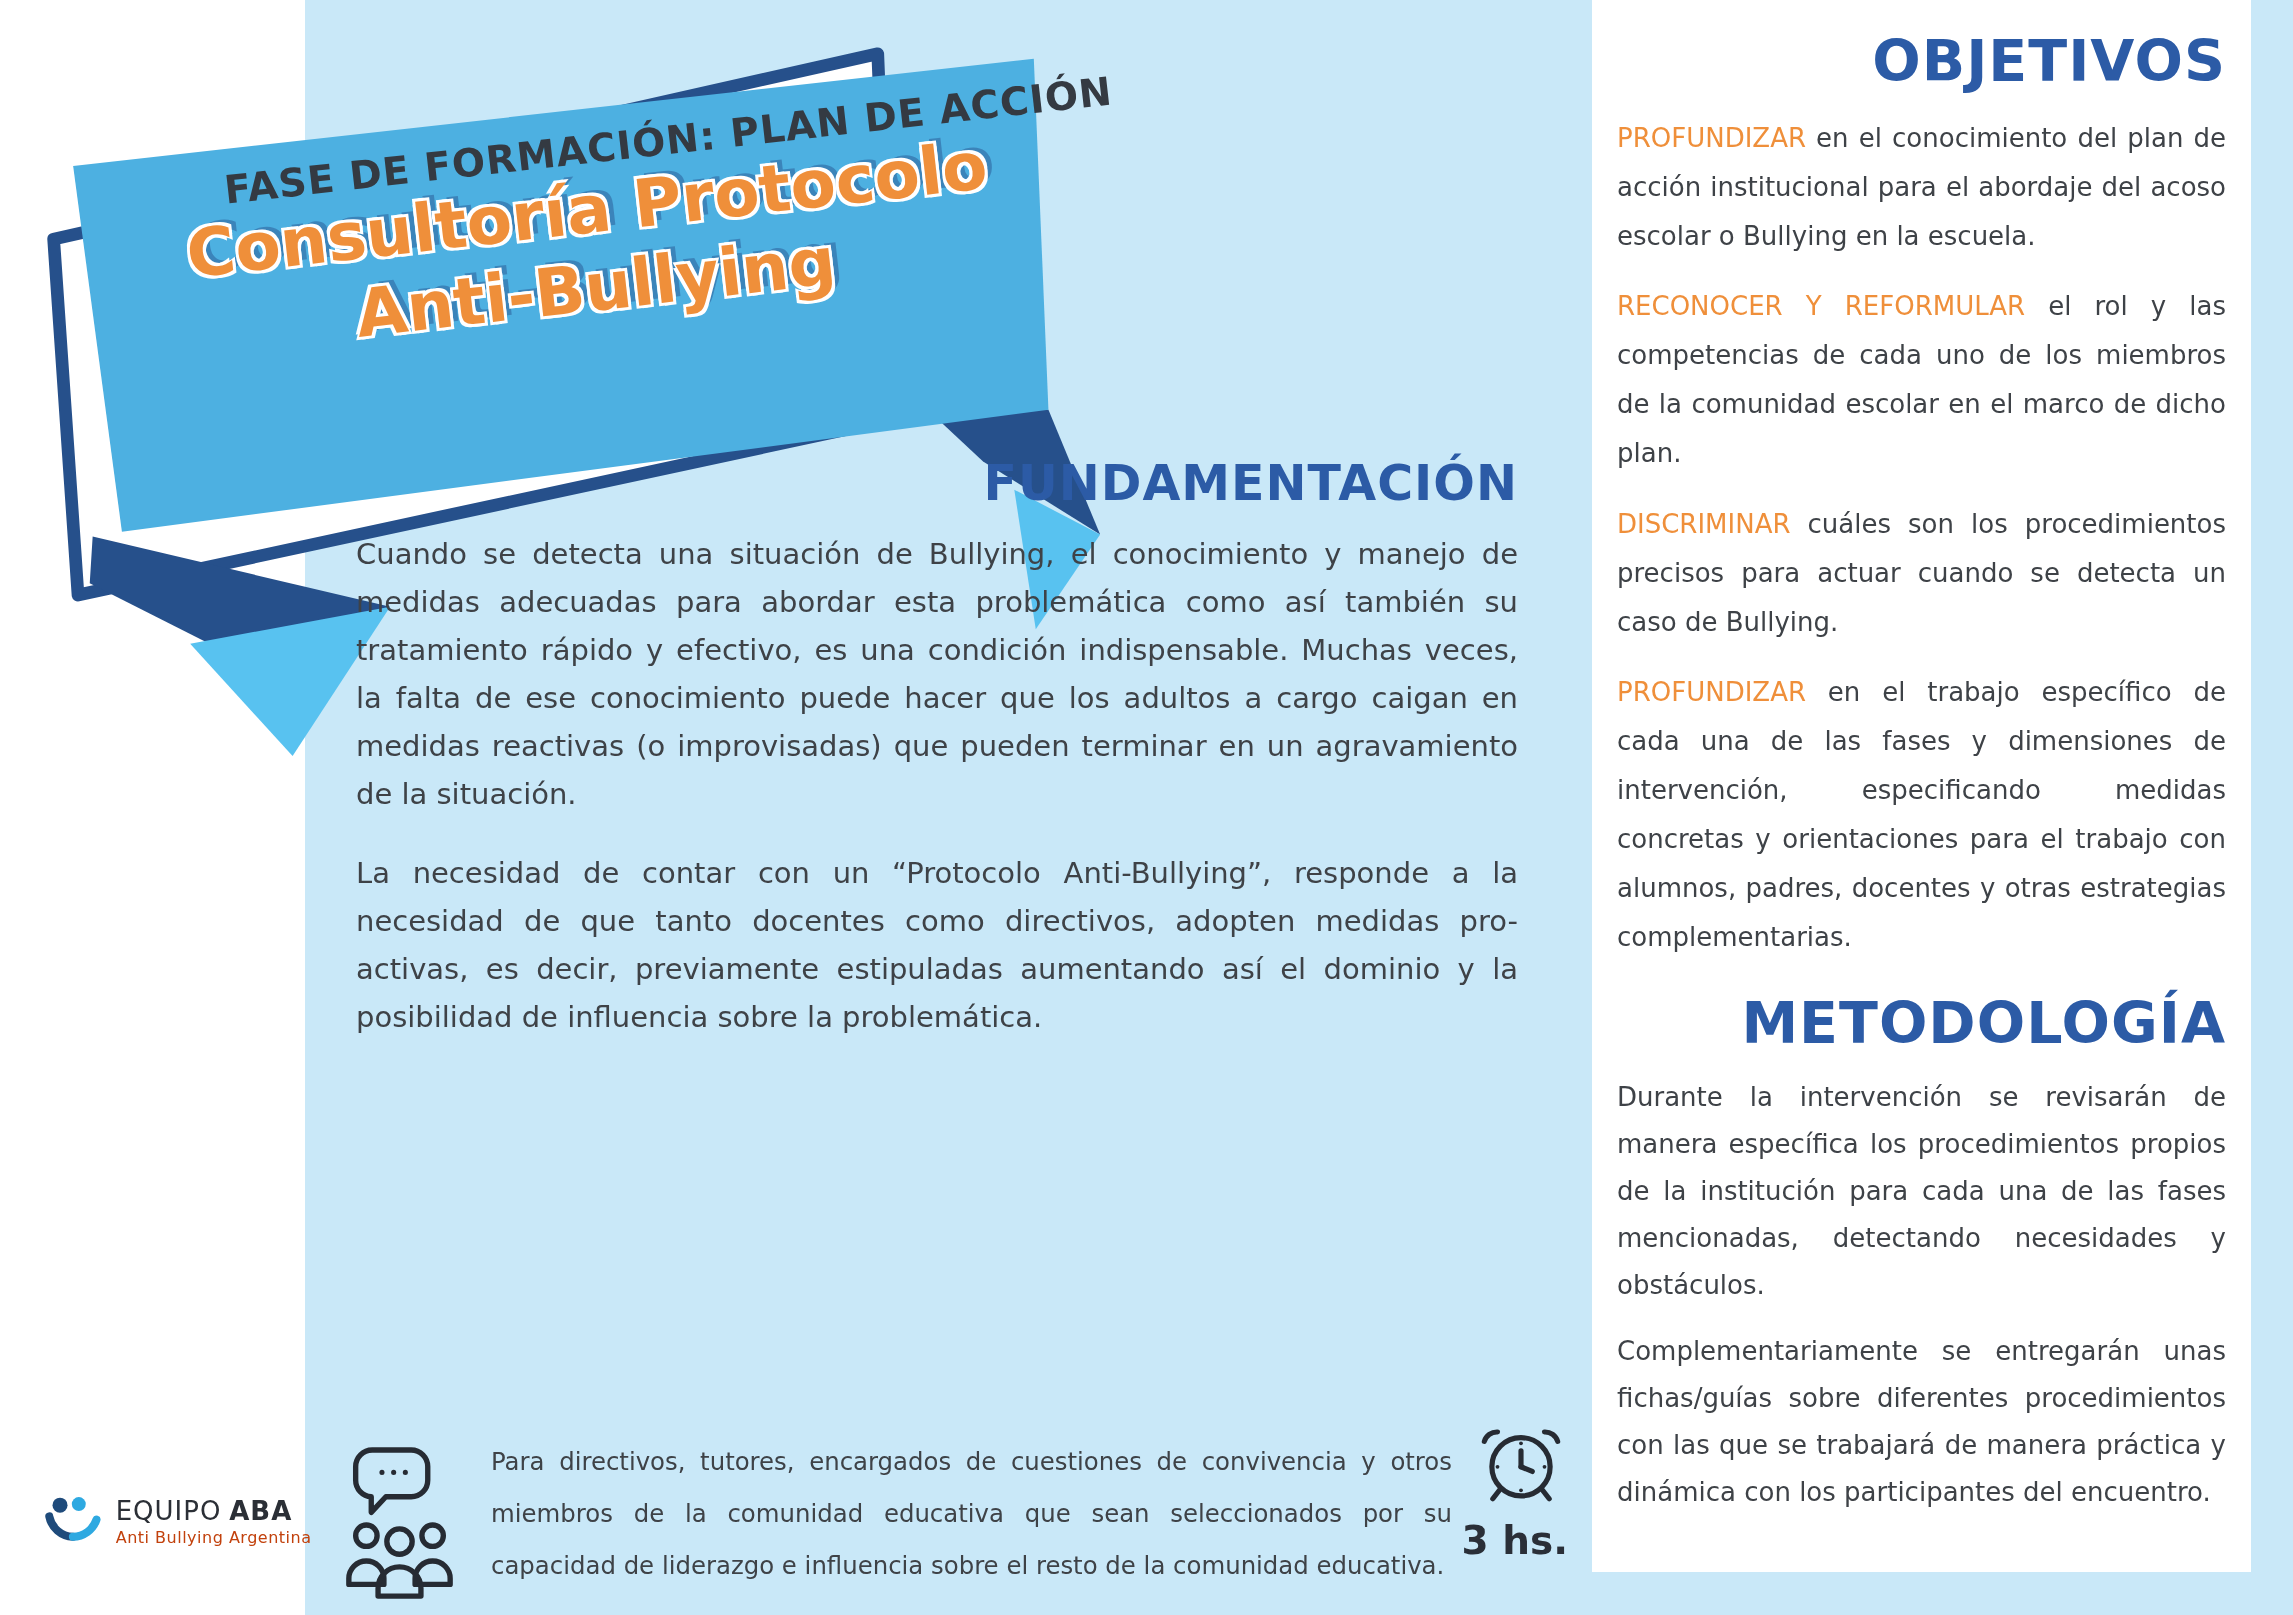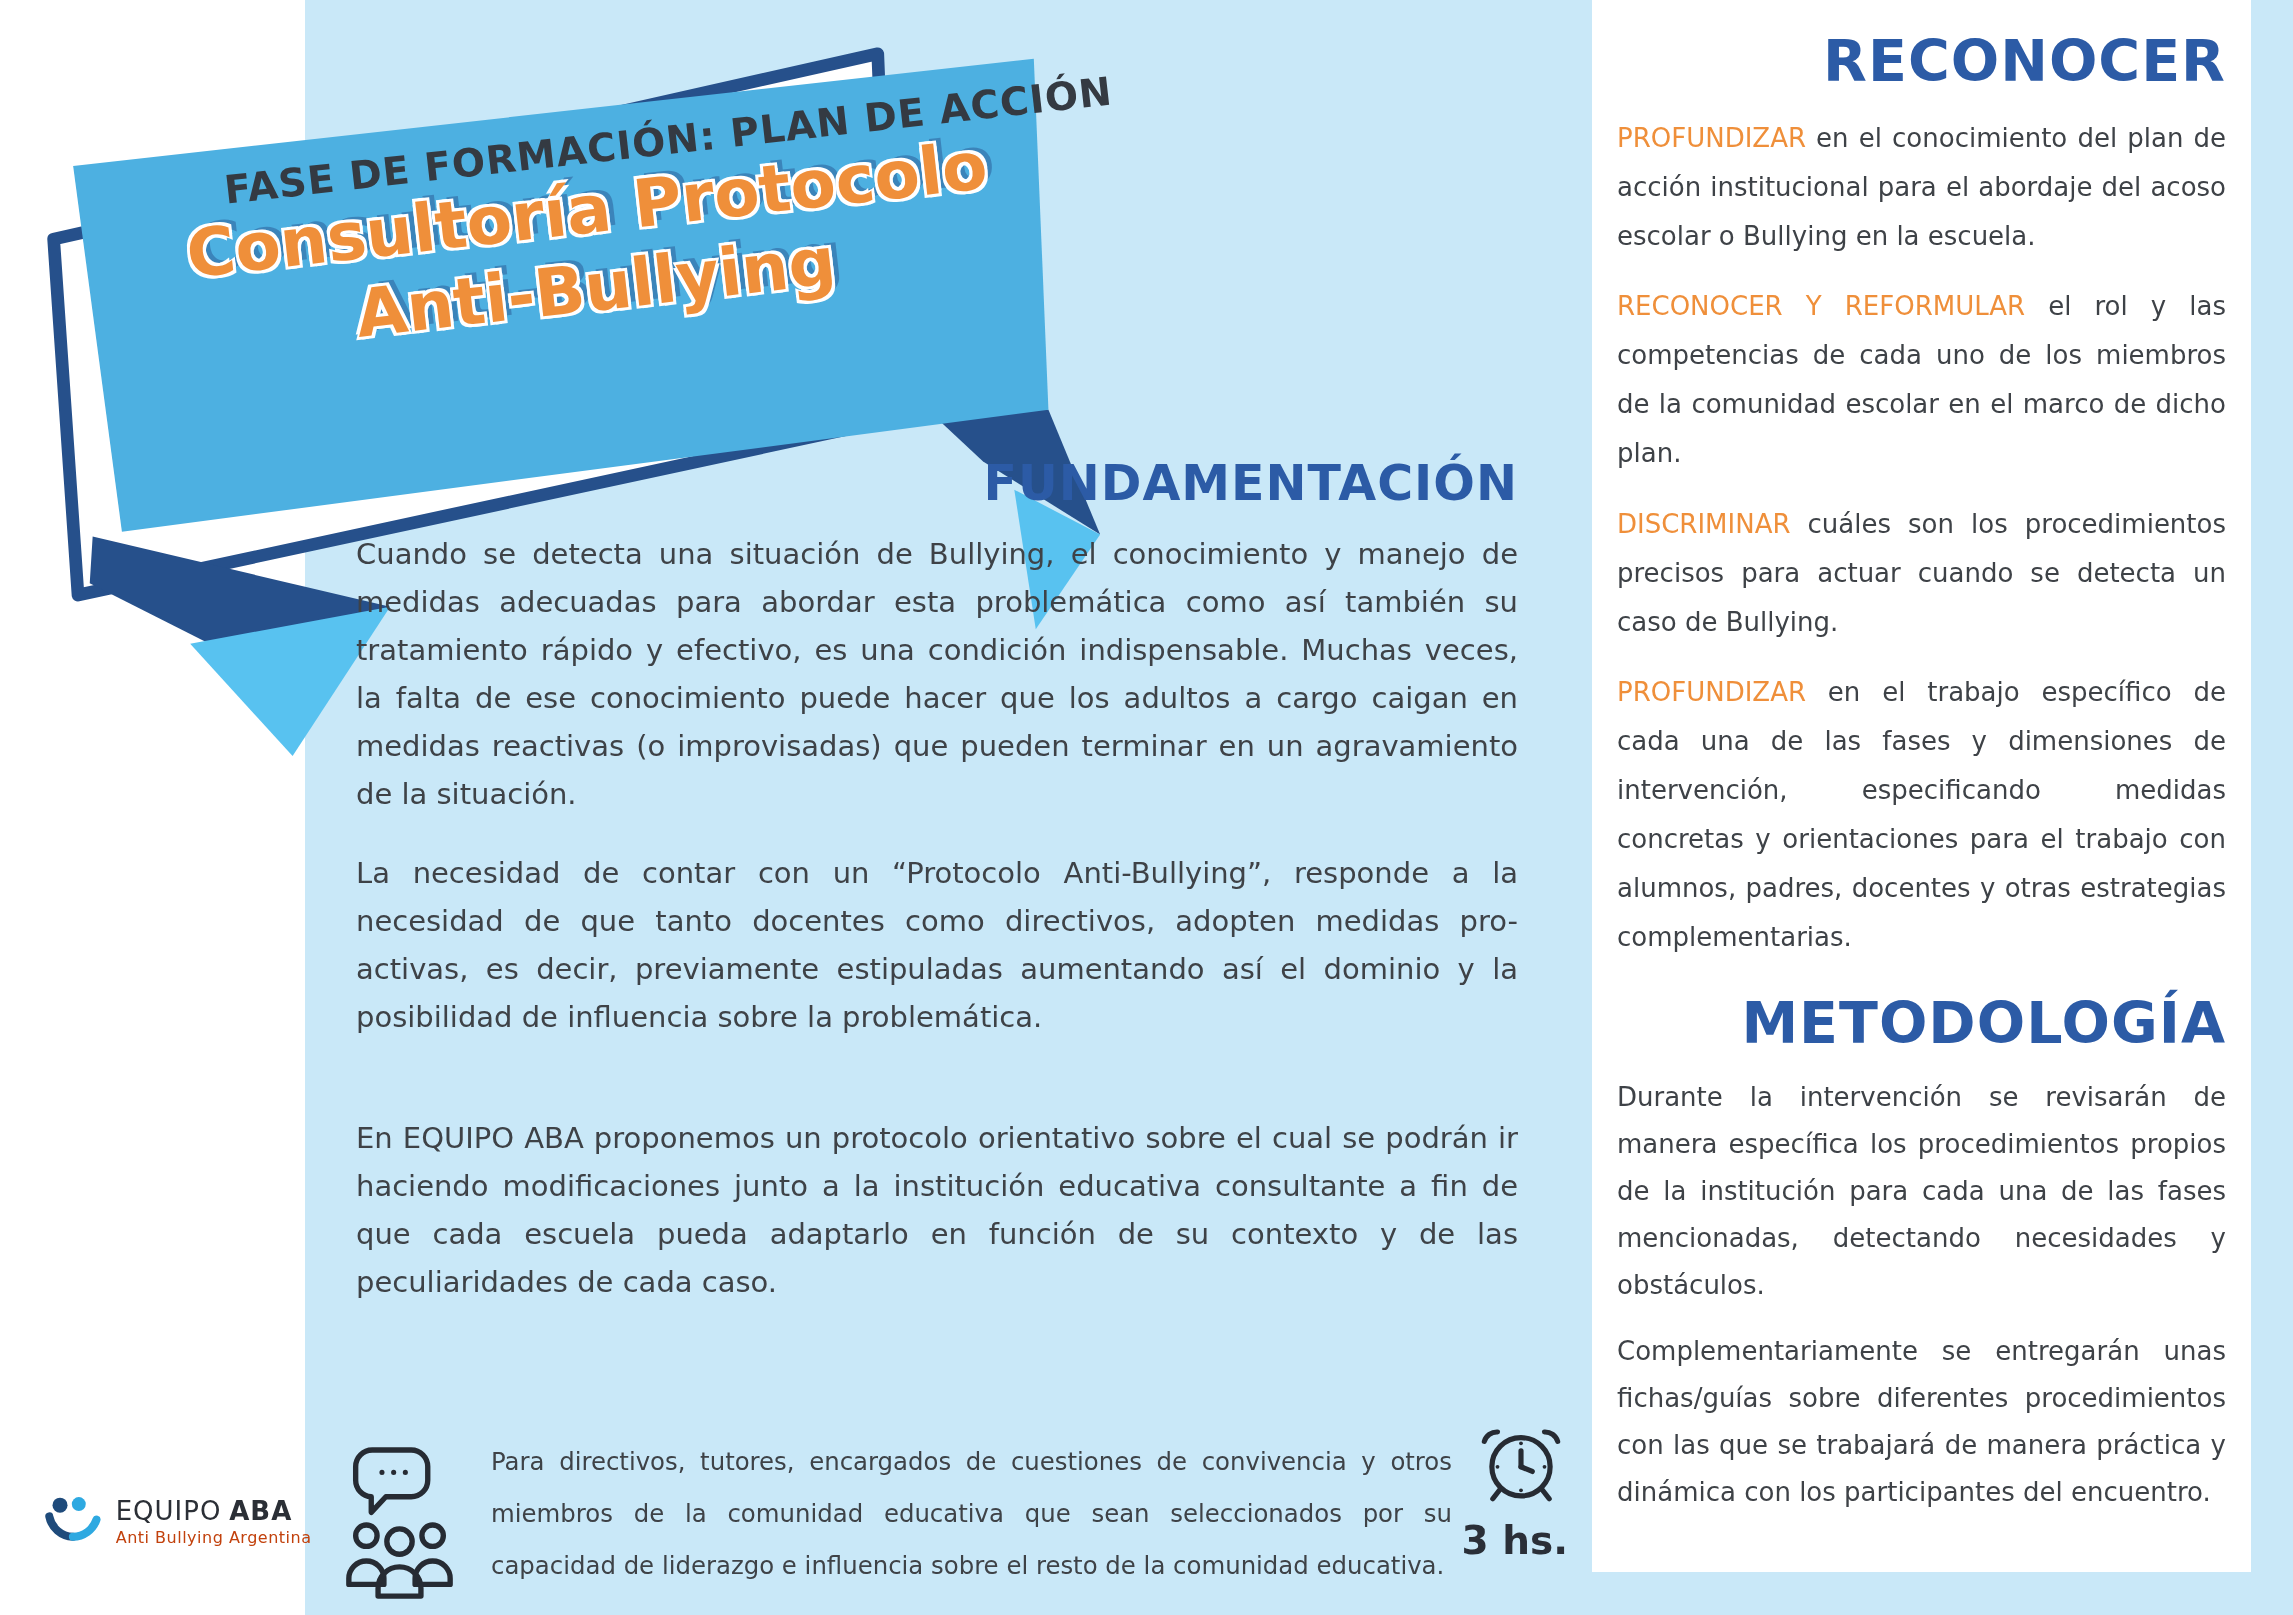--- a/index.html
+++ b/index.html
@@ -83,21 +83,20 @@
   <div class="banner-kicker">FASE DE FORMACIÓN: PLAN DE ACCIÓN</div>
   <div class="banner-title">
     <div>Consultoría Protocolo</div>
     <div>Anti-Bullying</div>
   </div>
 
   <div class="fund-col">
     <h2 class="fund-heading">FUNDAMENTACIÓN</h2>
     <p class="fund-p1">Cuando se detecta una situación de Bullying, el conocimiento y manejo de medidas adecuadas para abordar esta problemática como así también su tratamiento rápido y efectivo, es una condición indispensable.  Muchas veces, la falta de ese conocimiento puede hacer que los adultos a cargo caigan en medidas reactivas (o improvisadas) que pueden terminar en un agravamiento de la situación.</p>
     <p class="fund-p2">La necesidad de contar con un “Protocolo Anti-Bullying”, responde a la necesidad de que tanto docentes como directivos, adopten medidas pro-activas, es decir, previamente estipuladas aumentando así el dominio y la posibilidad de influencia sobre la problemática.</p>
-    <p>En EQUIPO ABA proponemos un protocolo orientativo sobre el cual se podrán ir haciendo modificaciones junto a la institución educativa consultante a fin de que cada escuela pueda adaptarlo en función de su contexto y de las peculiaridades de cada caso.</p>
   </div>
 
   <div class="audience">
     <svg class="audience-icon" width="113" height="166" viewBox="0 0 116 170">
       <path class="icon-stroke" d="M30 8 h40 a17 17 0 0 1 17 17 v14 a17 17 0 0 1 -17 17 h-26 l-15 16 v-16 a17 17 0 0 1 -16 -17 v-14 a17 17 0 0 1 17 -17 z"></path>
       <circle cx="40" cy="31" r="2.6" fill="#262B33" stroke="none"></circle>
       <circle cx="52" cy="31" r="2.6" fill="#262B33" stroke="none"></circle>
       <circle cx="64" cy="31" r="2.6" fill="#262B33" stroke="none"></circle>
       <circle class="icon-stroke" cx="24" cy="96" r="11"></circle>
       <circle class="icon-stroke" cx="92" cy="96" r="11"></circle>
@@ -134,21 +133,21 @@
       <path d="M52 76 A47 47 0 0 0 96 44" stroke="#2EA9E1" stroke-width="15" fill="none" stroke-linecap="round"></path>
     </svg>
     <div class="logo-text">
       <div class="logo-name"><span>EQUIPO</span><b>ABA</b></div>
       <div class="logo-tagline">Anti Bullying Argentina</div>
     </div>
   </div>
 
   <div class="panel-right" style="background:transparent;">
     <div class="right-inner">
-      <h2 class="obj-heading">RECONOCER</h2>
+      <h2 class="obj-heading">OBJETIVOS</h2>
 
       <p class="obj-item"><span class="kw">PROFUNDIZAR</span><span> en el conocimiento del plan de acción institucional para el abordaje del acoso escolar o Bullying en la escuela.</span></p>
       <p class="obj-item"><span class="kw">RECONOCER Y REFORMULAR</span><span> el rol y las competencias de cada uno de los miembros de la comunidad escolar en el marco de dicho plan.</span></p>
       <p class="obj-item"><span class="kw">DISCRIMINAR</span><span> cuáles son los procedimientos precisos para actuar cuando se detecta un caso de Bullying.</span></p>
       <p class="obj-item"><span class="kw">PROFUNDIZAR</span><span> en el trabajo específico de cada una de las fases y dimensiones de intervención, especificando medidas concretas y orientaciones para el trabajo con alumnos, padres, docentes y otras estrategias complementarias.</span></p>
 
       <h2 class="met-heading">METODOLOGÍA</h2>
       <p class="met-p">Durante la intervención se revisarán de manera específica los procedimientos propios de la institución para cada una de las fases mencionadas, detectando necesidades y obstáculos.</p>
       <p class="met-p">Complementariamente se entregarán unas fichas/guías sobre diferentes procedimientos con las que se trabajará de manera práctica y dinámica con los participantes del encuentro.</p>
     </div>

